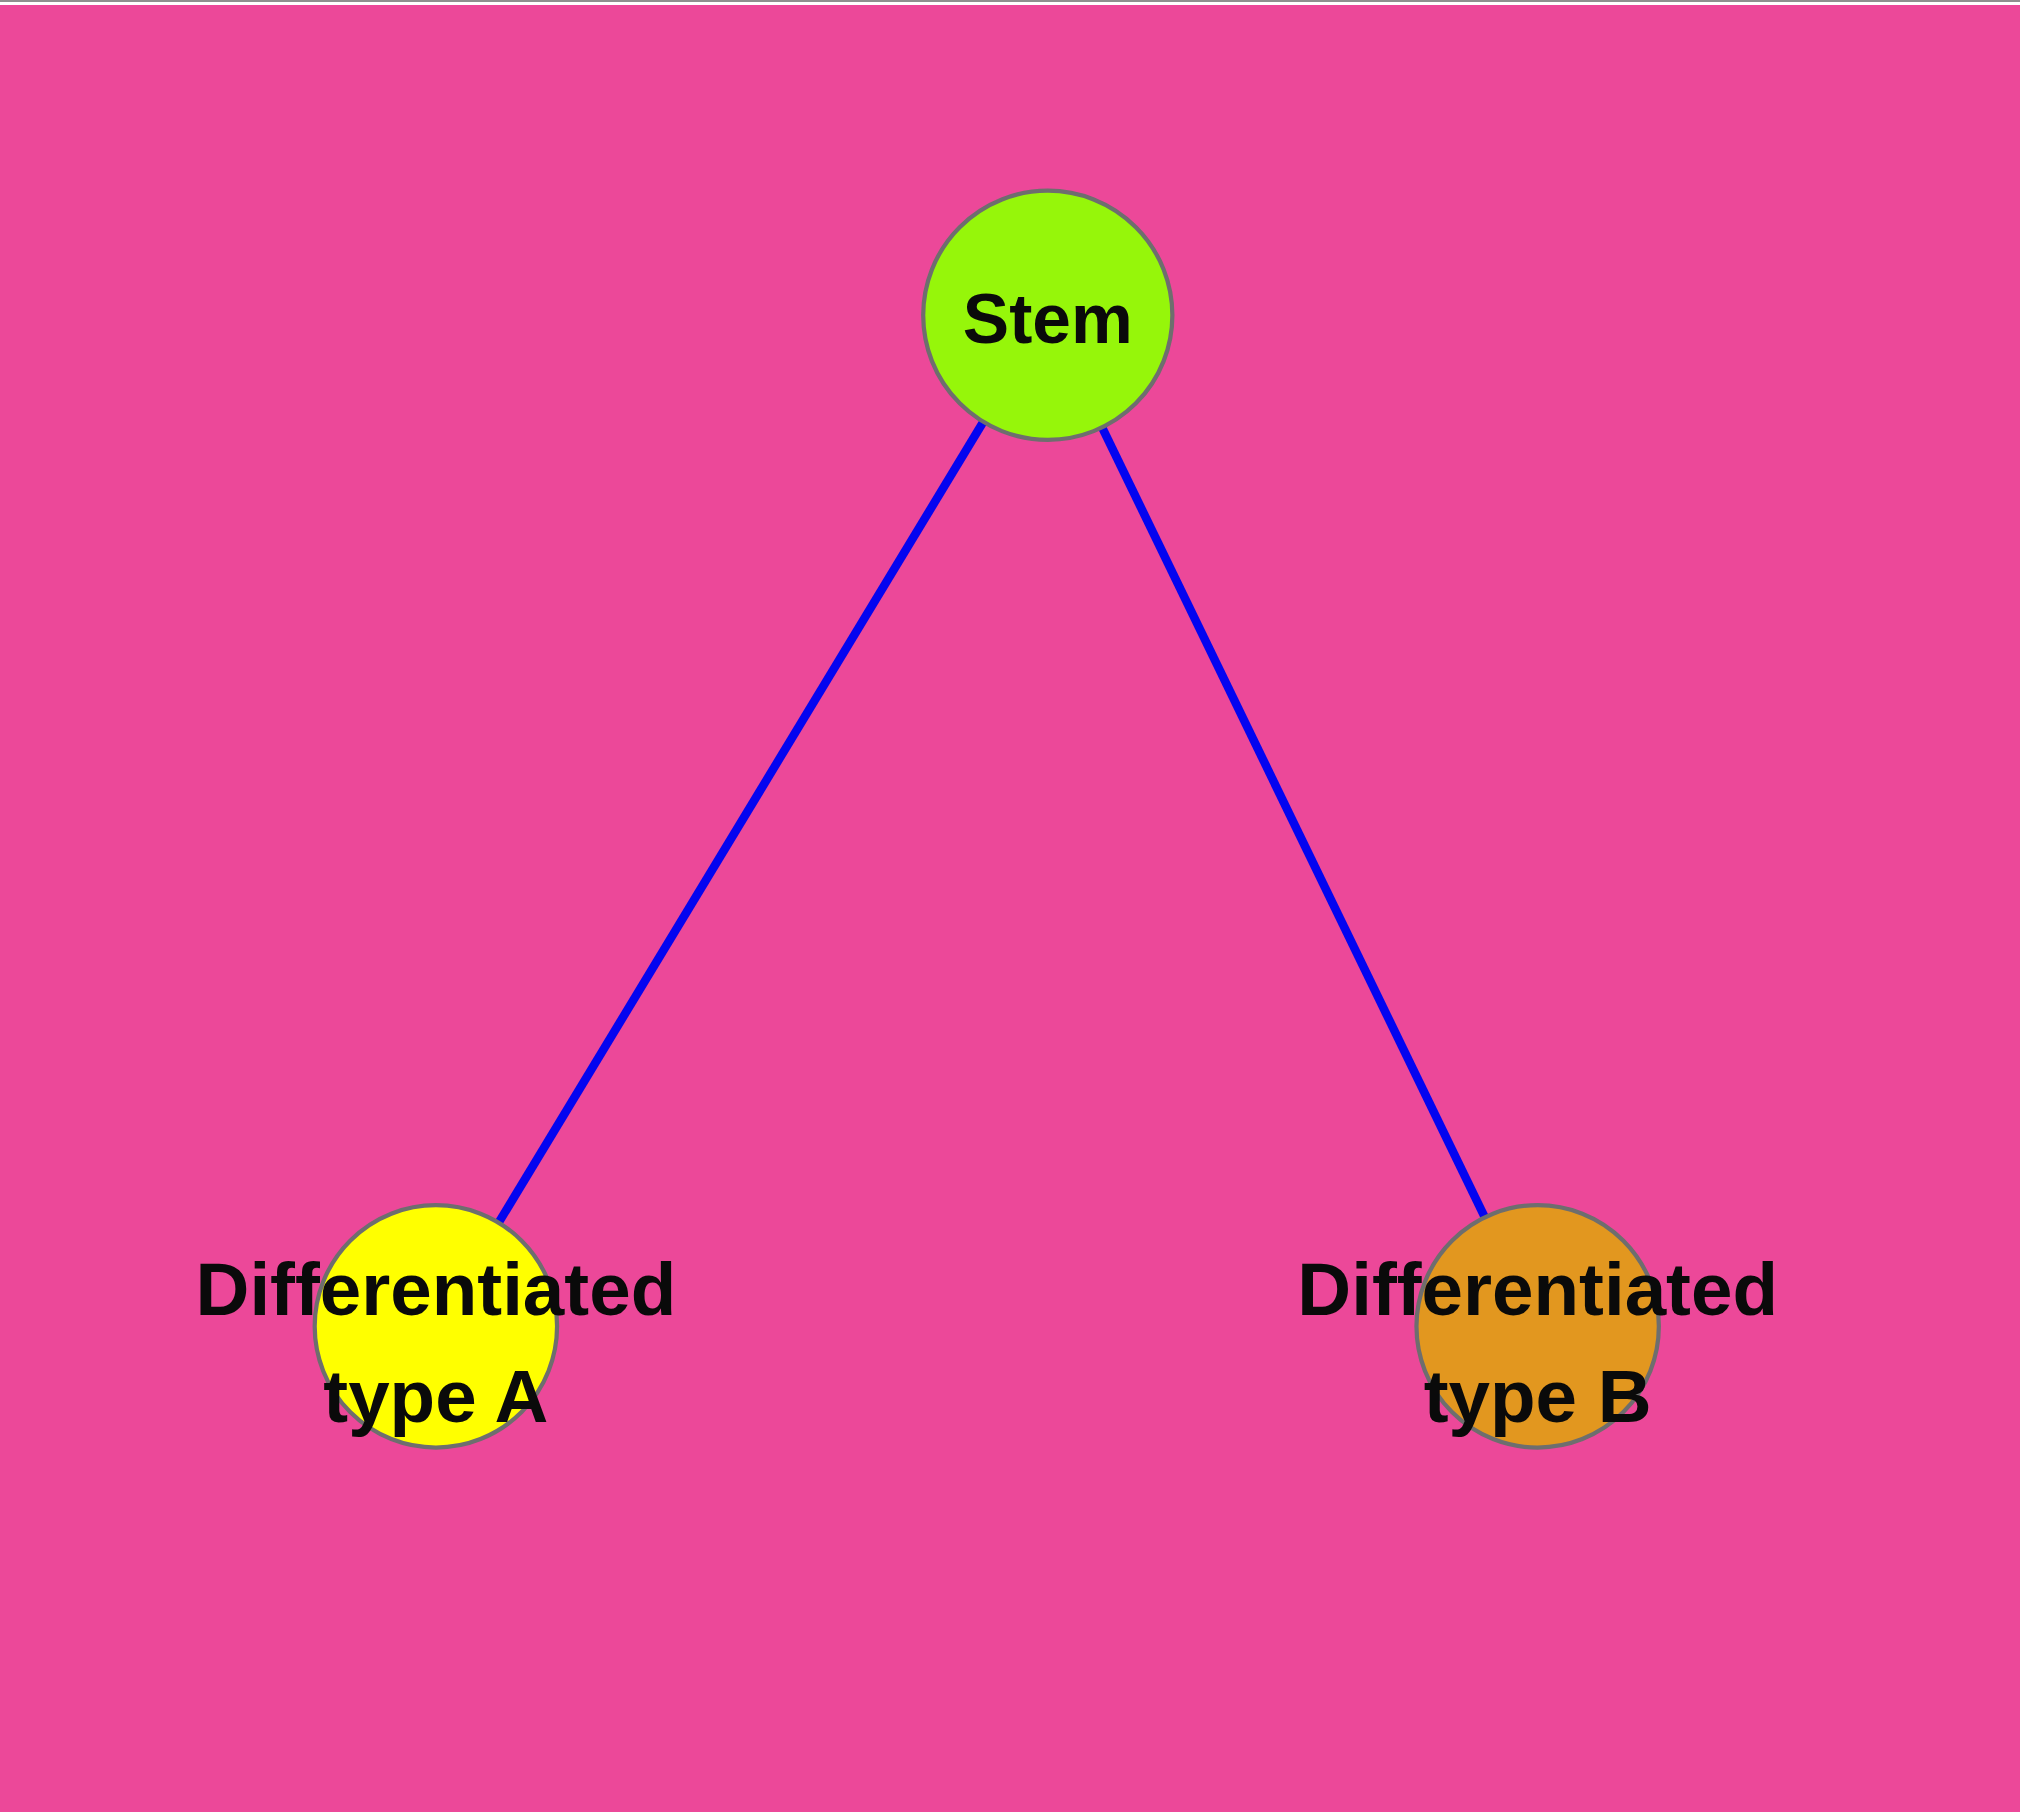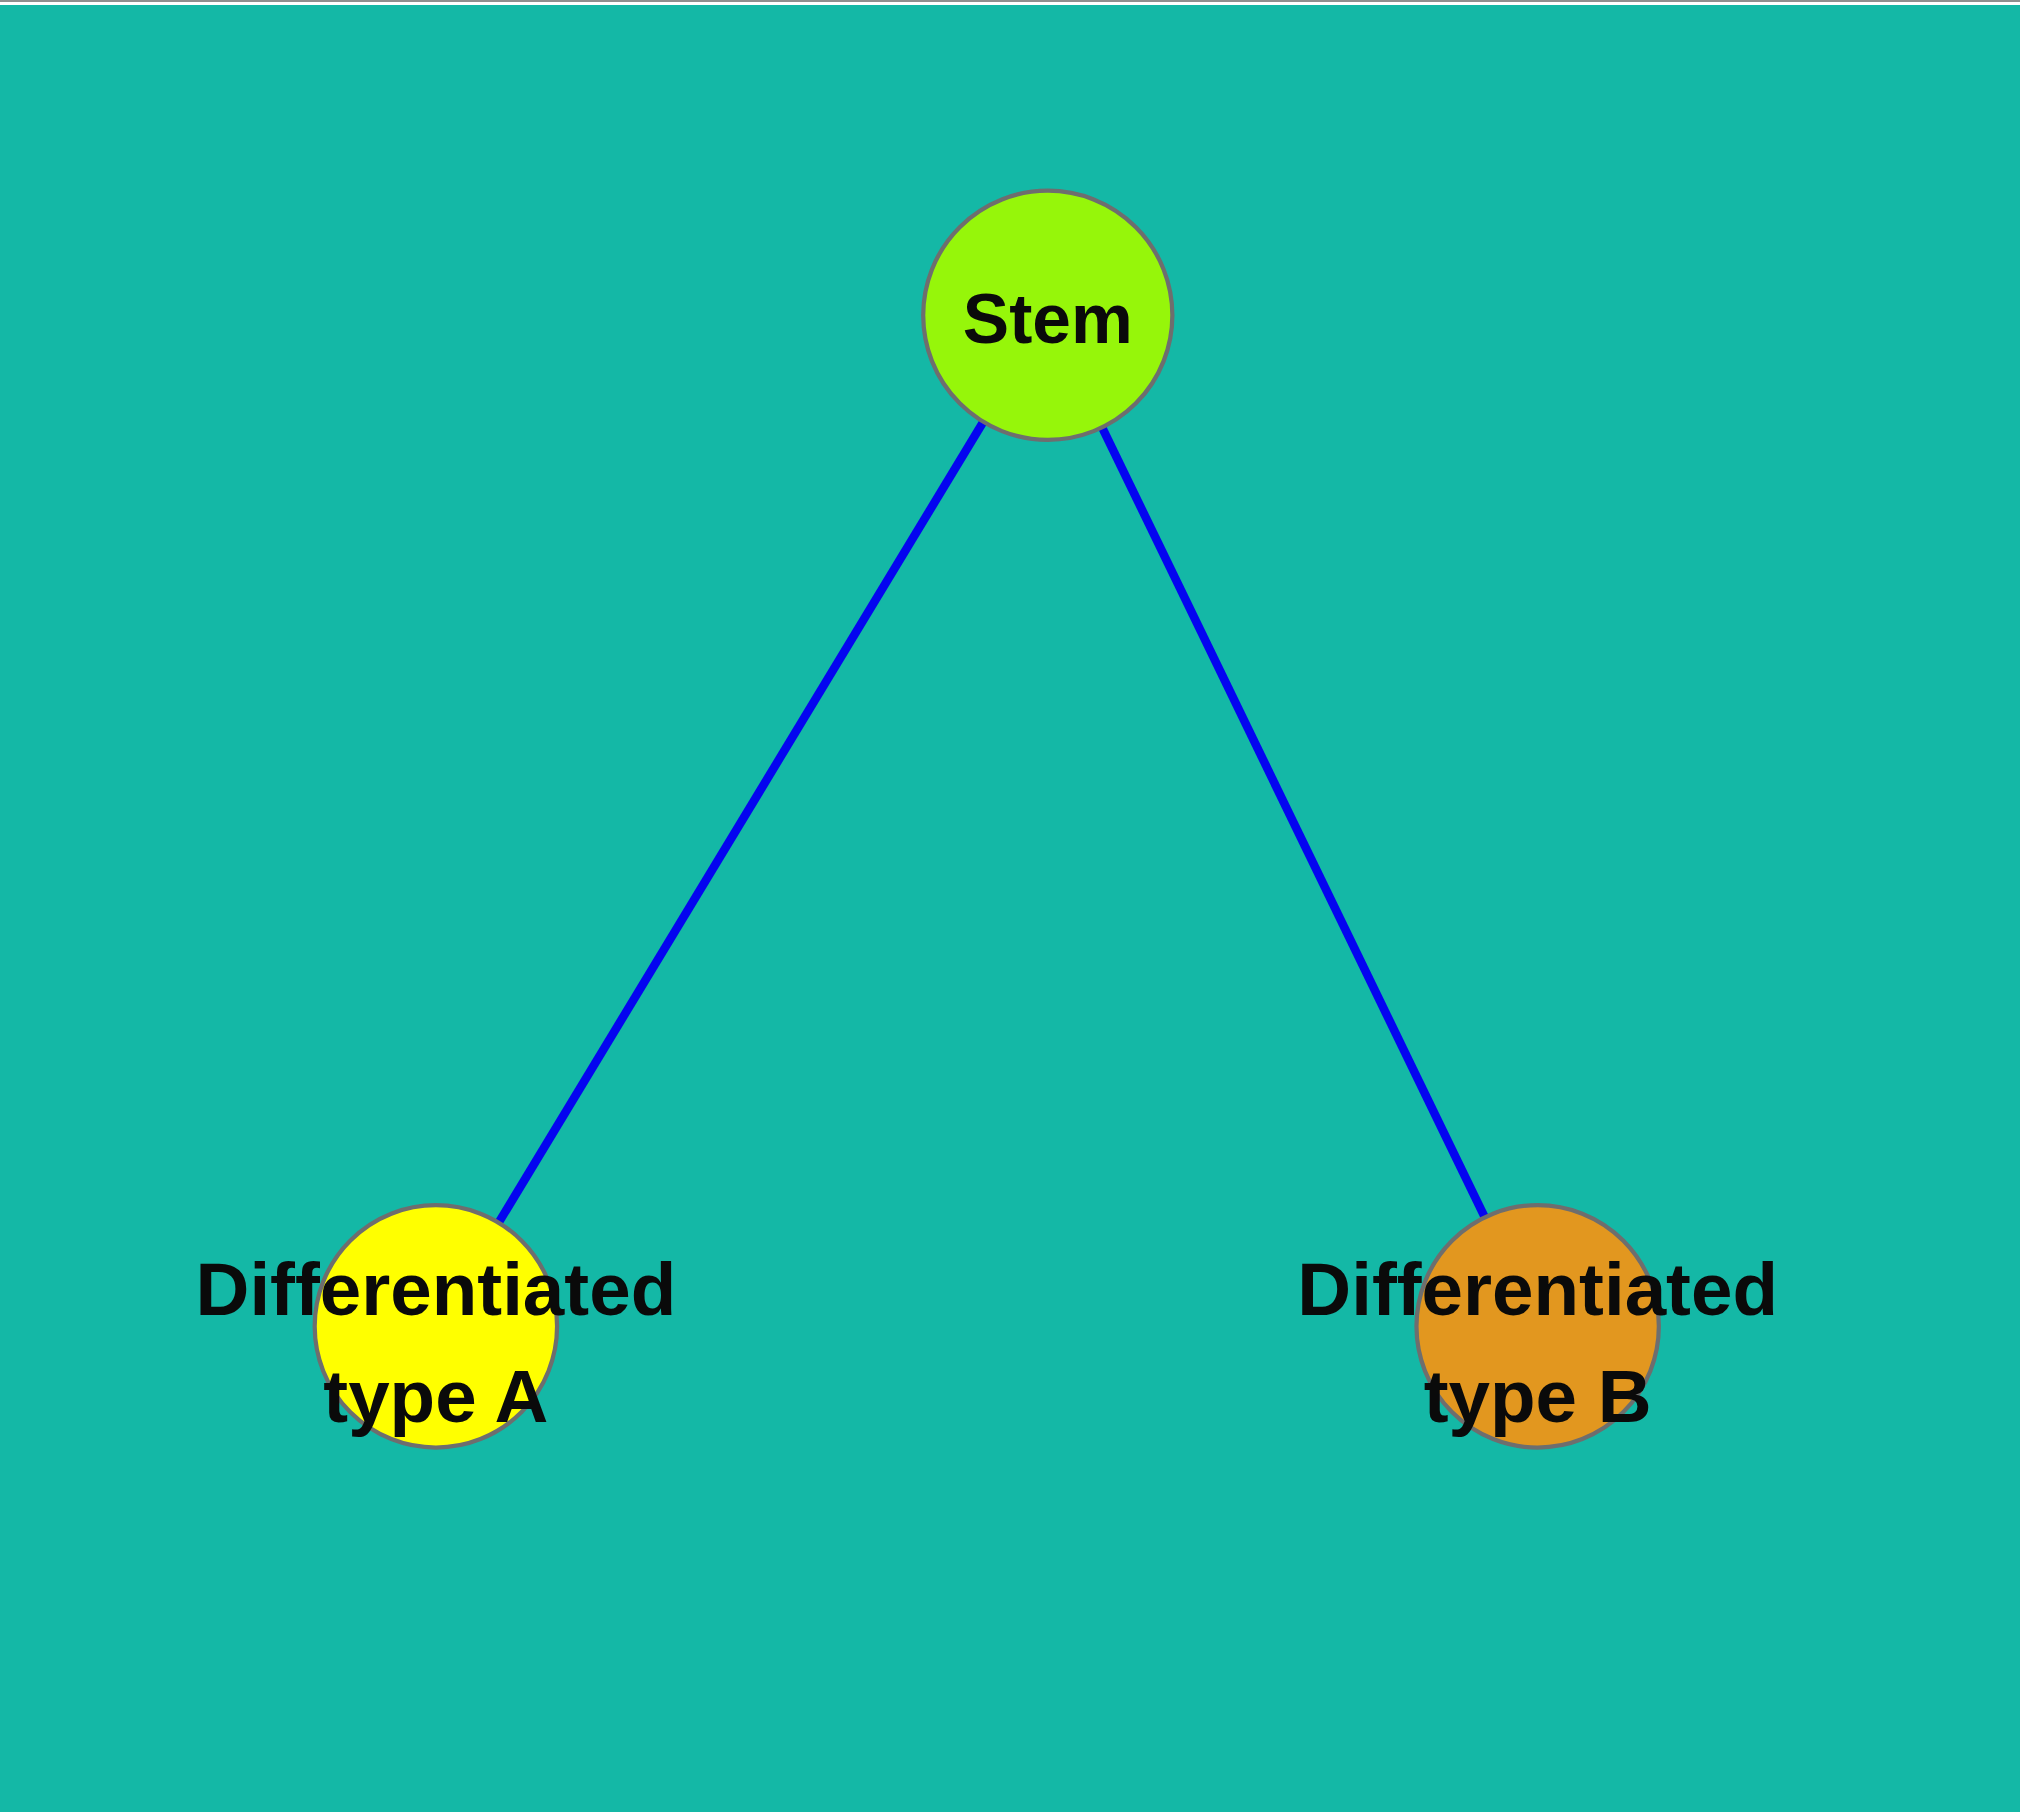--- a/index.html
+++ b/index.html
@@ -37,21 +37,21 @@
   svg.graph text {
     font-family: "Liberation Sans", sans-serif;
     font-weight: bold;
     text-anchor: middle;
     dominant-baseline: central;
   }
 </style>
 </head>
 <body style="background: rgb(201, 200, 244);">
 
-<div class="stage" style="background: #14b8a6; width: 2021px; height: 1812px;">
+<div class="stage" style="background: #ec4899; width: 2021px; height: 1812px;">
 
   <div class="top-hairline" style="background: rgb(143, 143, 143);"></div>
   <div class="top-strip" style="background: rgb(255, 255, 255);"></div>
 
   <svg class="graph" viewBox="0 0 2384 2138">
 
     <line x1="1236" y1="372" x2="514" y2="1565" stroke="#0404F0" stroke-width="10"></line>
     <line x1="1236" y1="372" x2="1814" y2="1565" stroke="#0404F0" stroke-width="10"></line>
 
     <circle cx="1236" cy="372" r="147" fill="#96F60A" stroke="#6E6E6E" stroke-width="5"></circle>

